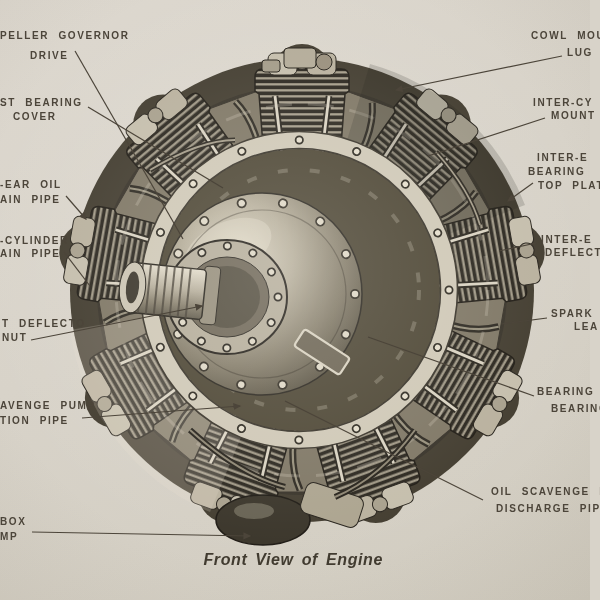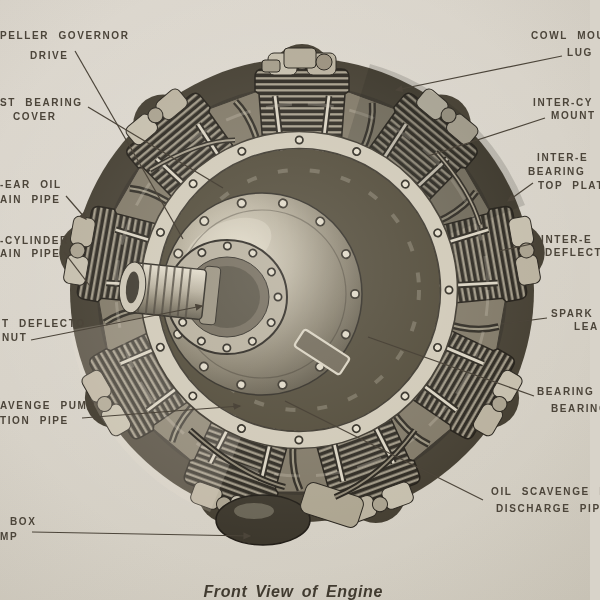--- a/index.html
+++ b/index.html
@@ -6,21 +6,21 @@
   body{width:600px;height:600px;overflow:hidden;background:#d8d3c9;font-family:"Liberation Sans",sans-serif;}
   #page{position:relative;width:590px;height:600px;background:linear-gradient(155deg,#ddd8cf 0%,#d8d3c9 45%,#d1ccc0 100%);}
   #engine-art{position:absolute;left:0;top:0;z-index:1;}
   #vignette{position:absolute;inset:0;z-index:2;pointer-events:none;
     background:radial-gradient(ellipse 95% 90% at 48% 45%, rgba(255,255,255,0.18) 0%, rgba(255,255,255,0) 55%, rgba(95,84,62,0.14) 100%);}
   #leaders{position:absolute;left:0;top:0;z-index:3;}
   .lbl{position:absolute;z-index:4;white-space:nowrap;color:#4c453a;
        font-size:10px;font-weight:600;letter-spacing:1.6px;word-spacing:5px;line-height:12px;}
   #caption{position:absolute;z-index:4;left:50%;top:551px;transform:translateX(-51%);
        font-family:"Liberation Sans",sans-serif;font-style:italic;font-weight:700;
-       font-size:16px;letter-spacing:0.6px;word-spacing:3px;color:#413b30;white-space:nowrap;margin-top:32px;}
+       font-size:16px;letter-spacing:0.6px;word-spacing:3px;color:#413b30;white-space:nowrap;}
 </style>
 </head>
 <body>
 
 <div id="page">
 
   <svg id="engine-art" width="600" height="600" viewBox="0 0 600 600">
     <defs>
       <pattern id="fins" width="6" height="6" patternUnits="userSpaceOnUse">
         <rect width="6" height="6" fill="#2b271f"></rect>
@@ -190,21 +190,21 @@
 
   <div class="lbl" style="left:0;top:235px">-CYLINDER</div>
   <div class="lbl" style="left:0;top:248px">AIN PIPE</div>
 
   <div class="lbl" style="left:2px;top:318px">T DEFLECTO</div>
   <div class="lbl" style="left:2px;top:332px">NUT</div>
 
   <div class="lbl" style="left:0;top:400px">AVENGE PUMP</div>
   <div class="lbl" style="left:0;top:415px">TION PIPE</div>
 
-  <div class="lbl" style="left:10px;top:516px">BOX</div>
+  <div class="lbl" style="left:0;top:516px">BOX</div>
   <div class="lbl" style="left:0;top:531px">MP</div>
 
   <div class="lbl" style="left:531px;top:30px">COWL MOUNT</div>
   <div class="lbl" style="left:567px;top:47px">LUG</div>
 
   <div class="lbl" style="left:533px;top:97px">INTER-CY</div>
   <div class="lbl" style="left:551px;top:110px">MOUNT</div>
 
   <div class="lbl" style="left:537px;top:152px">INTER-E</div>
   <div class="lbl" style="left:528px;top:166px">BEARING</div>

